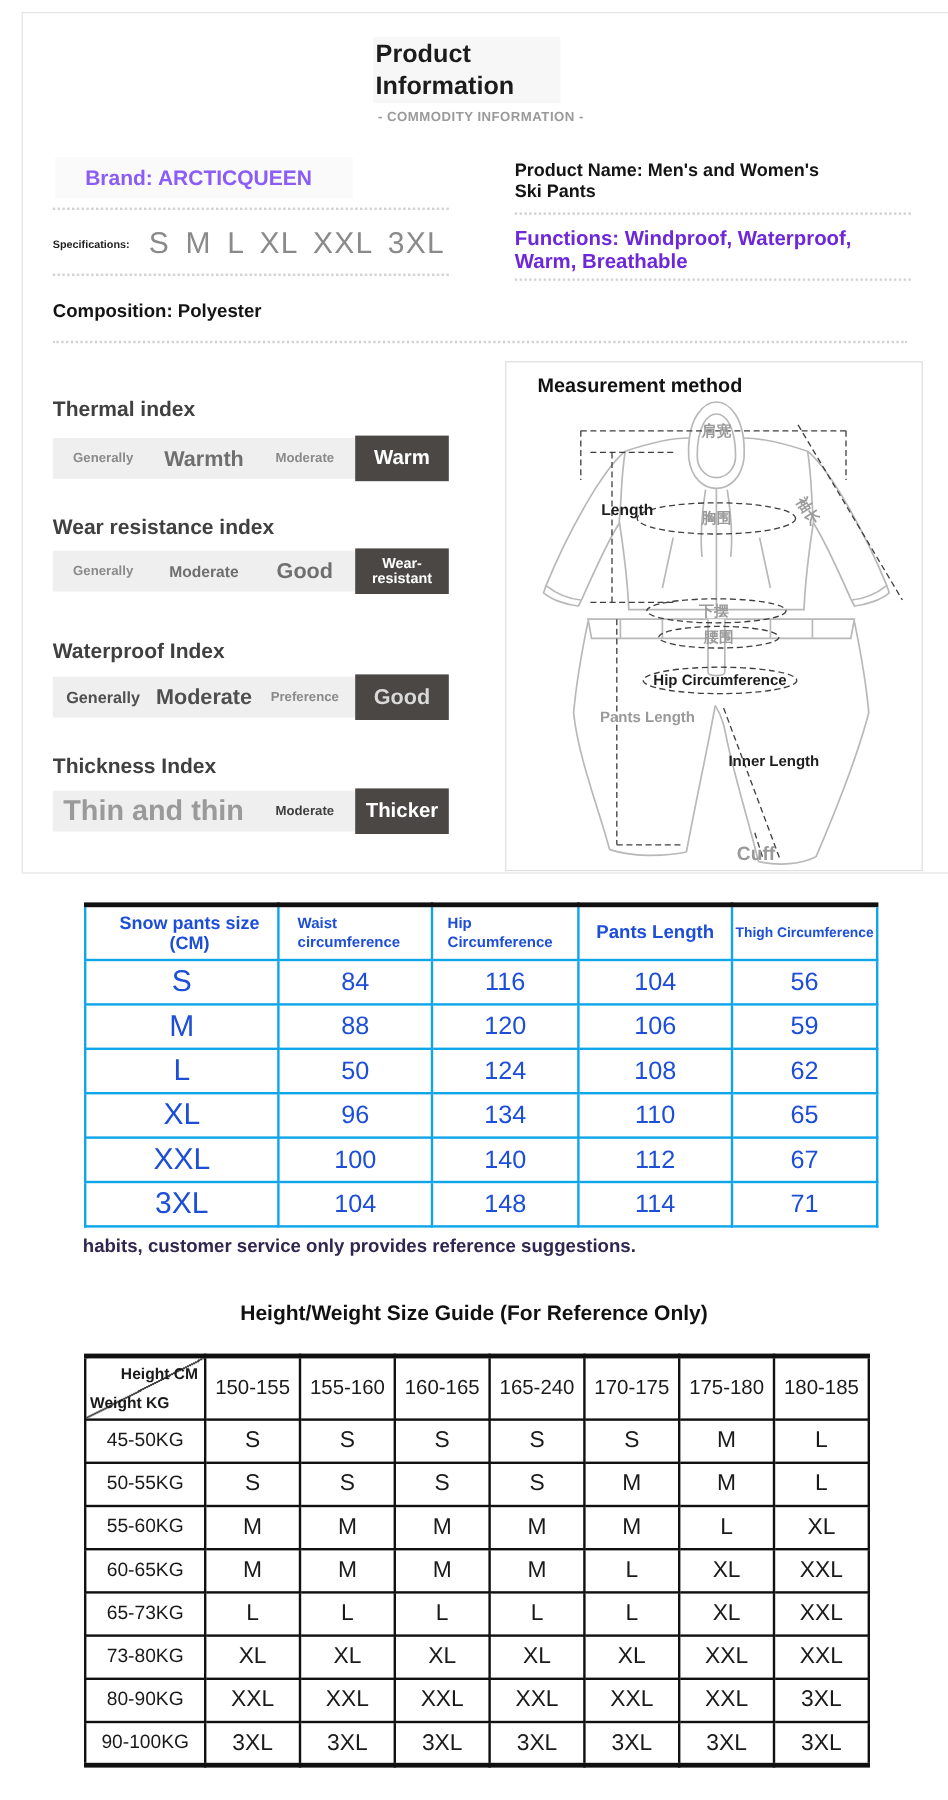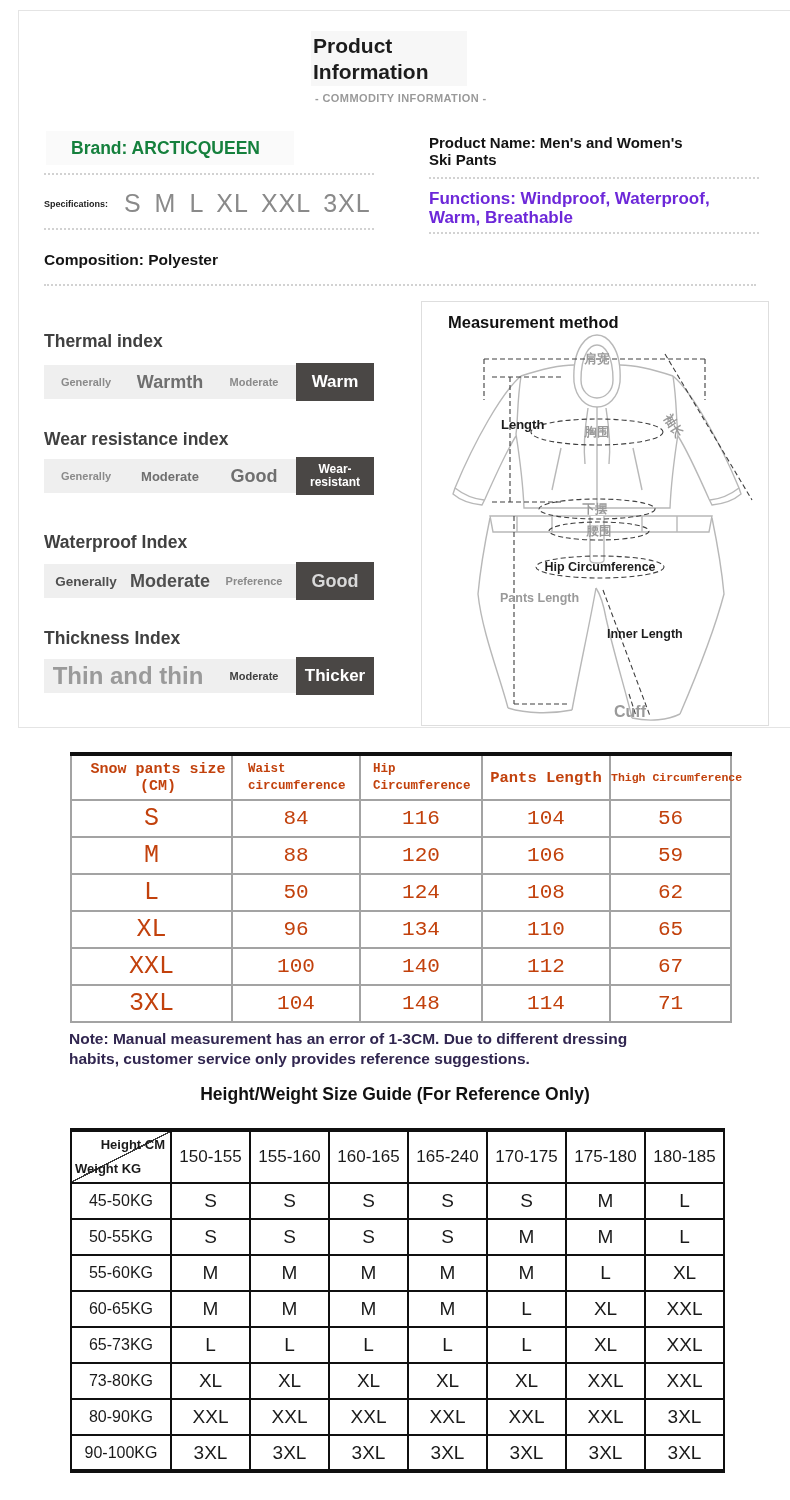--- a/index.html
+++ b/index.html
@@ -10,21 +10,21 @@
   .top-box { position:absolute; left:18px; top:10px; width:774px; height:718px;
              border:1px solid #e4e4e4; background:#fff; }
   .page-title { position:absolute; left:292px; top:20px; }
   .page-title h1 { font-size:21px; font-weight:700; color:#1c1c1c; line-height:1.22;
                    background:#f7f7f7; display:inline-block; padding:2px 38px 2px 2px; }
   .page-title .subtitle { margin-top:6px; font-size:11px; font-weight:700; color:#9a9a9a;
                           letter-spacing:0.4px; padding-left:4px; }
 
   .brand-row { position:absolute; left:27px; top:120px; width:248px; height:34px;
                background:#fafafa; display:flex; align-items:center; padding-left:25px;
-               font-size:17.5px; font-weight:700; color:#15803d; }
+               font-size:17.5px; font-weight:700; color:#8b5cf6; }
   .spec-label { position:absolute; left:25px; top:188px; font-size:9px; font-weight:700; color:#222; }
   .spec-value { position:absolute; left:105px; top:178px; font-size:25px; font-weight:400;
                 color:#8a8a8a; letter-spacing:1px; word-spacing:5px; }
   .composition { position:absolute; left:25px; top:240px; font-size:15.5px; font-weight:700; color:#141414; }
 
   .product-name { position:absolute; left:410px; top:123px; width:335px; font-size:15px;
                   font-weight:700; color:#141414; line-height:17px; }
   .functions { position:absolute; left:410px; top:178px; width:340px; font-size:17px;
                font-weight:700; color:#6d28d9; line-height:19px; }
   .dotted { position:absolute; border-top:2px dotted #d2d2d2; height:0; }
@@ -62,21 +62,21 @@
   .garment-f { stroke:#b8b8b8; stroke-width:1.4; fill:#ffffff; }
   .dash { stroke:#3f3f3f; stroke-width:1.1; fill:none; stroke-dasharray:5 3; }
   .mm-cn { fill:#9a9a9a; font-size:12.5px; font-weight:700; text-anchor:middle; }
   .mm-gray { fill:#9a9a9a; font-weight:700; }
   .mm-dark { fill:#1d1d1d; font-weight:700; }
 
   
   table { border-collapse:collapse; table-layout:fixed; background:#fff; }
   .size-table { position:absolute; left:70px; top:752px; width:660px;
                 border:2px solid #101010; border-top-width:4px; }
-  .size-table th, .size-table td { border:2px solid #a3a3a3; text-align:center; color:#c2410c;font-family:Liberation Mono, monospace; }
+  .size-table th, .size-table td { border:2px solid #0ea5e9; text-align:center; color:#1d4ed8; }
   .size-table thead tr { height:46px; }
   .size-table tbody tr { height:37px; }
   .h-main { font-size:15px; text-align:left; padding-left:13px; font-weight:700; }
   .wrap2 { display:inline-block; width:96px; text-align:left; font-size:12.5px;
            font-weight:700; line-height:1.3; }
   .h-big { font-size:15.5px; font-weight:700; }
   .h-small { font-size:11.5px; font-weight:700; white-space:nowrap; }
   .size-table td.c0 { font-size:25px; font-weight:400; }
   .size-table td { font-size:21px; font-weight:400; }
 
@@ -292,21 +292,20 @@
           <td class="c0">3XL</td>
           <td>104</td>
           <td>148</td>
           <td>114</td>
           <td>71</td>
         </tr>
     </tbody>
   </table>
 
   <p class="note">
-    <span>Note: Manual measurement has an error of 1-3CM. Due to different dressing</span>
     <span>habits, customer service only provides reference suggestions.</span>
   </p>
 
   <h2 class="guide-title">Height/Weight Size Guide (For Reference Only)</h2>
 
   <table class="guide-table">
     <colgroup>
         <col style="width:100px">
         <col>
         <col>

